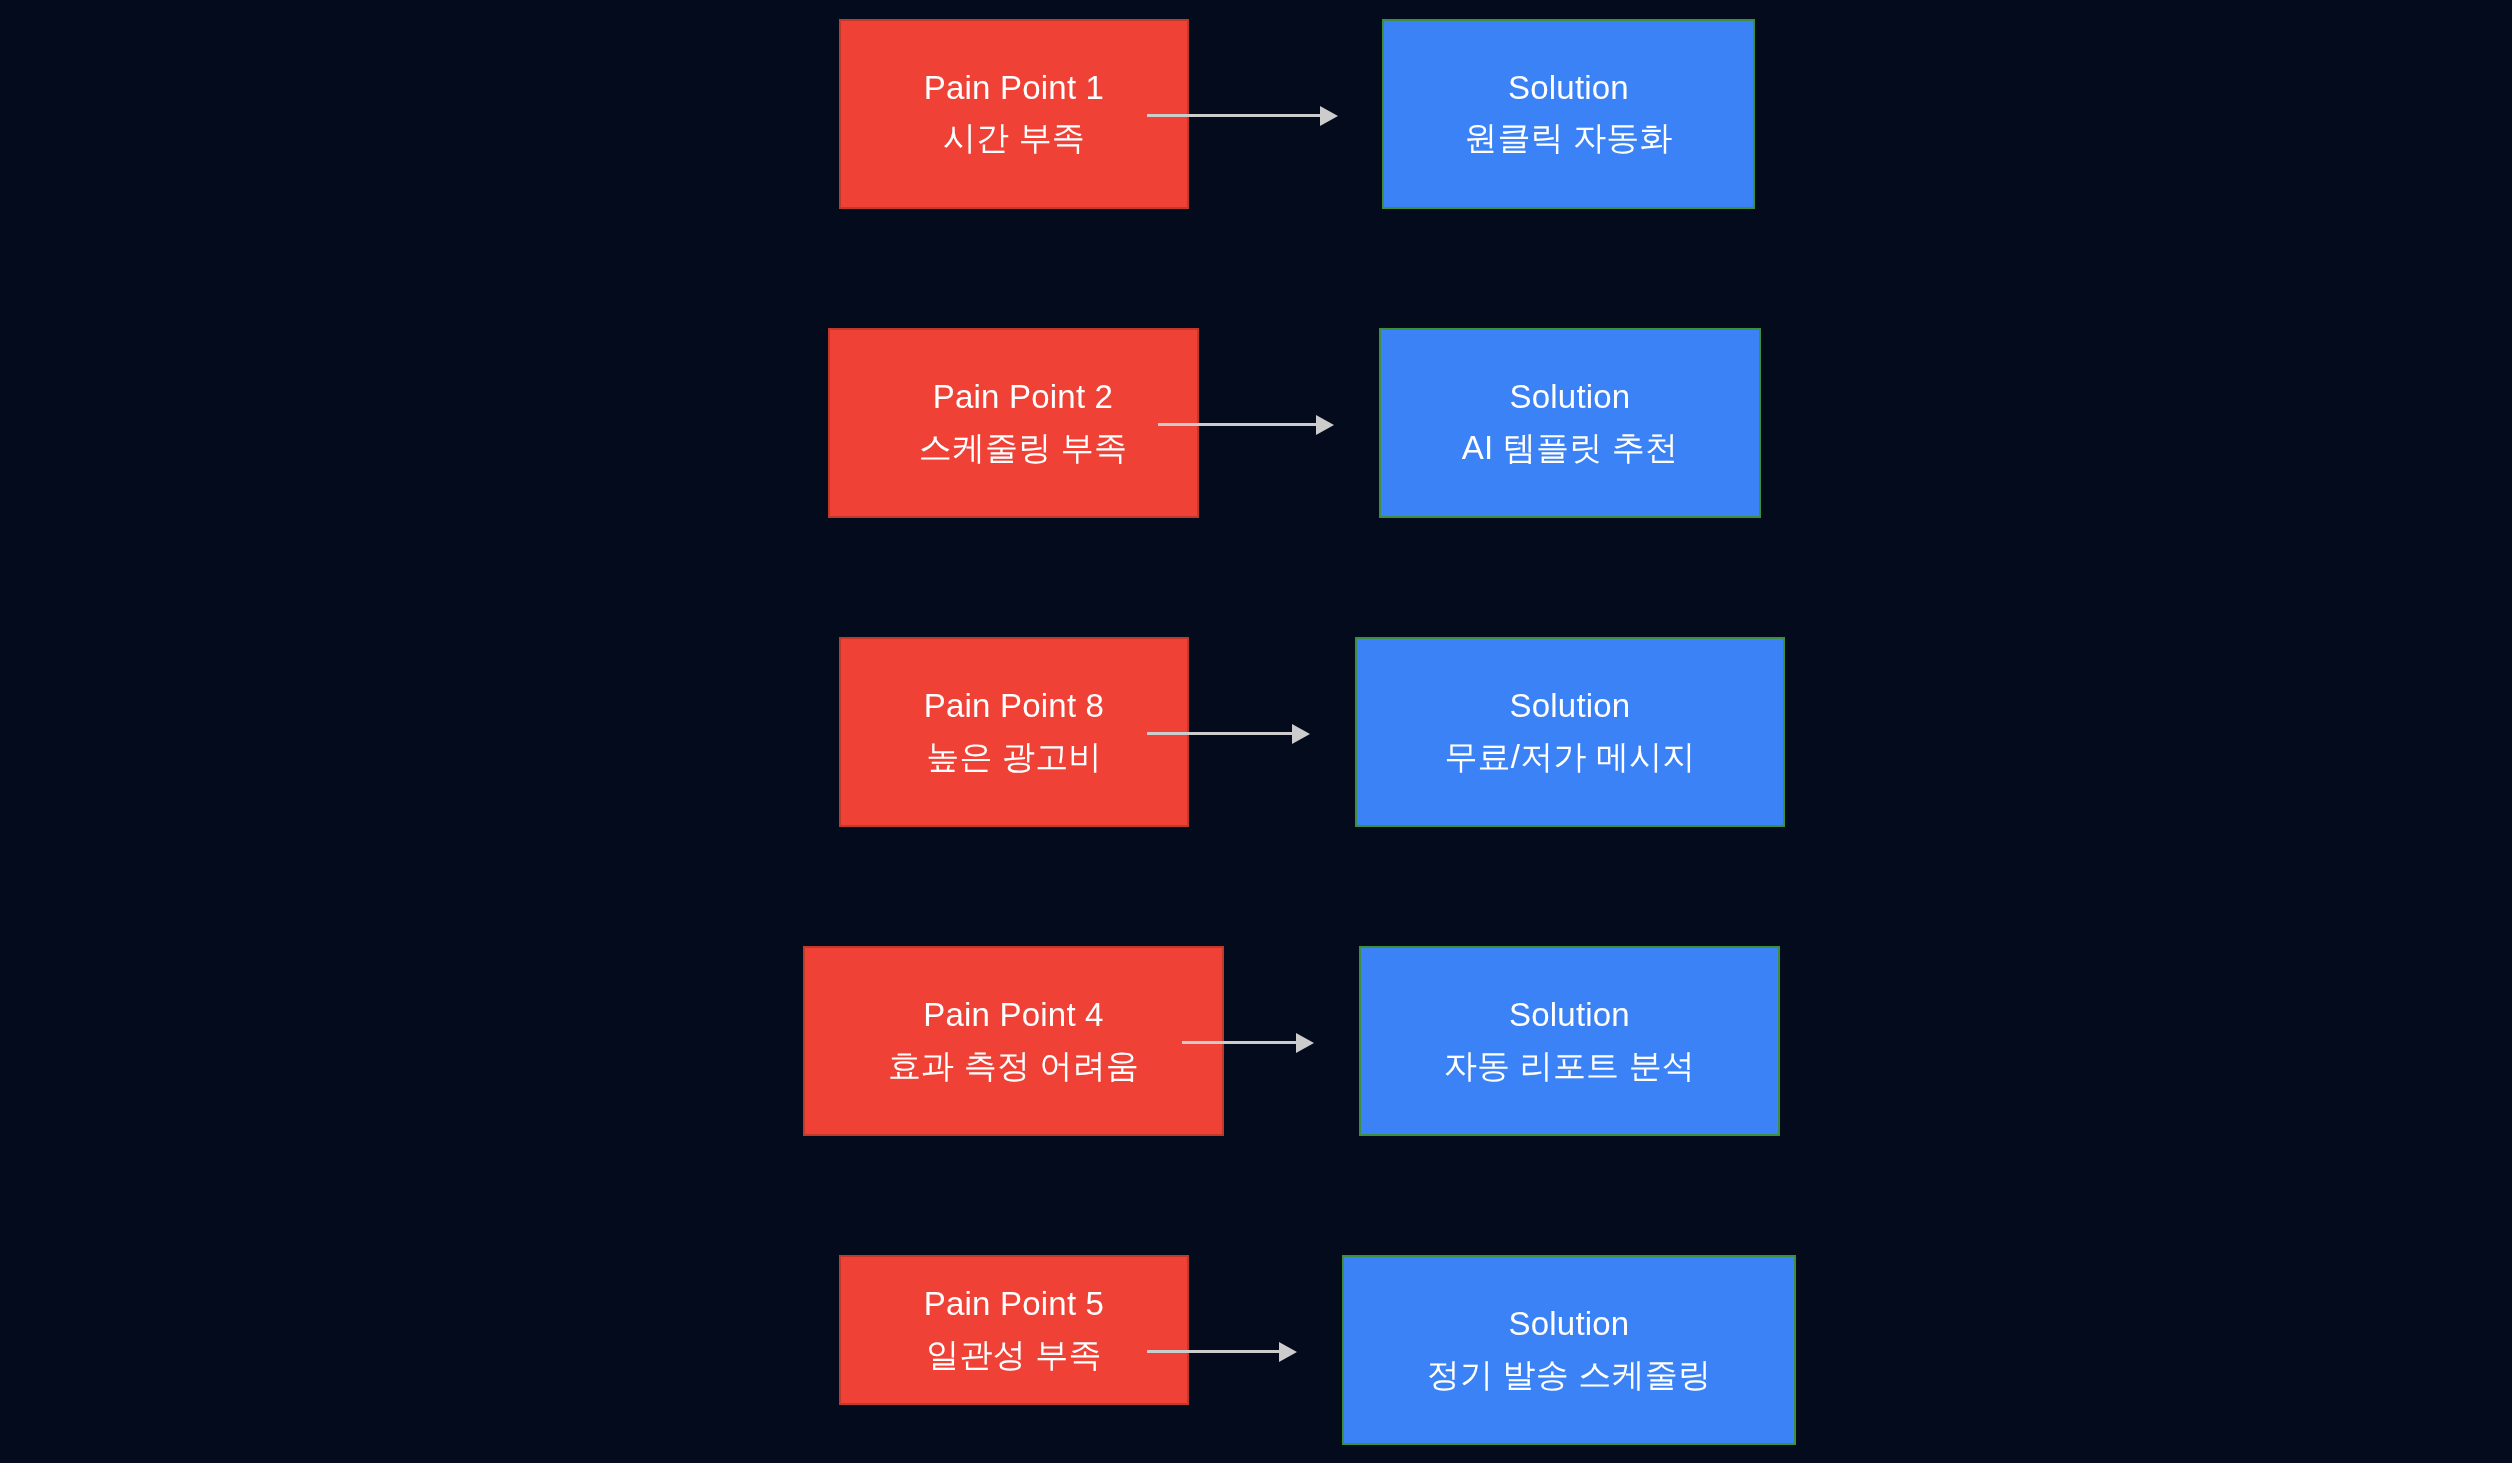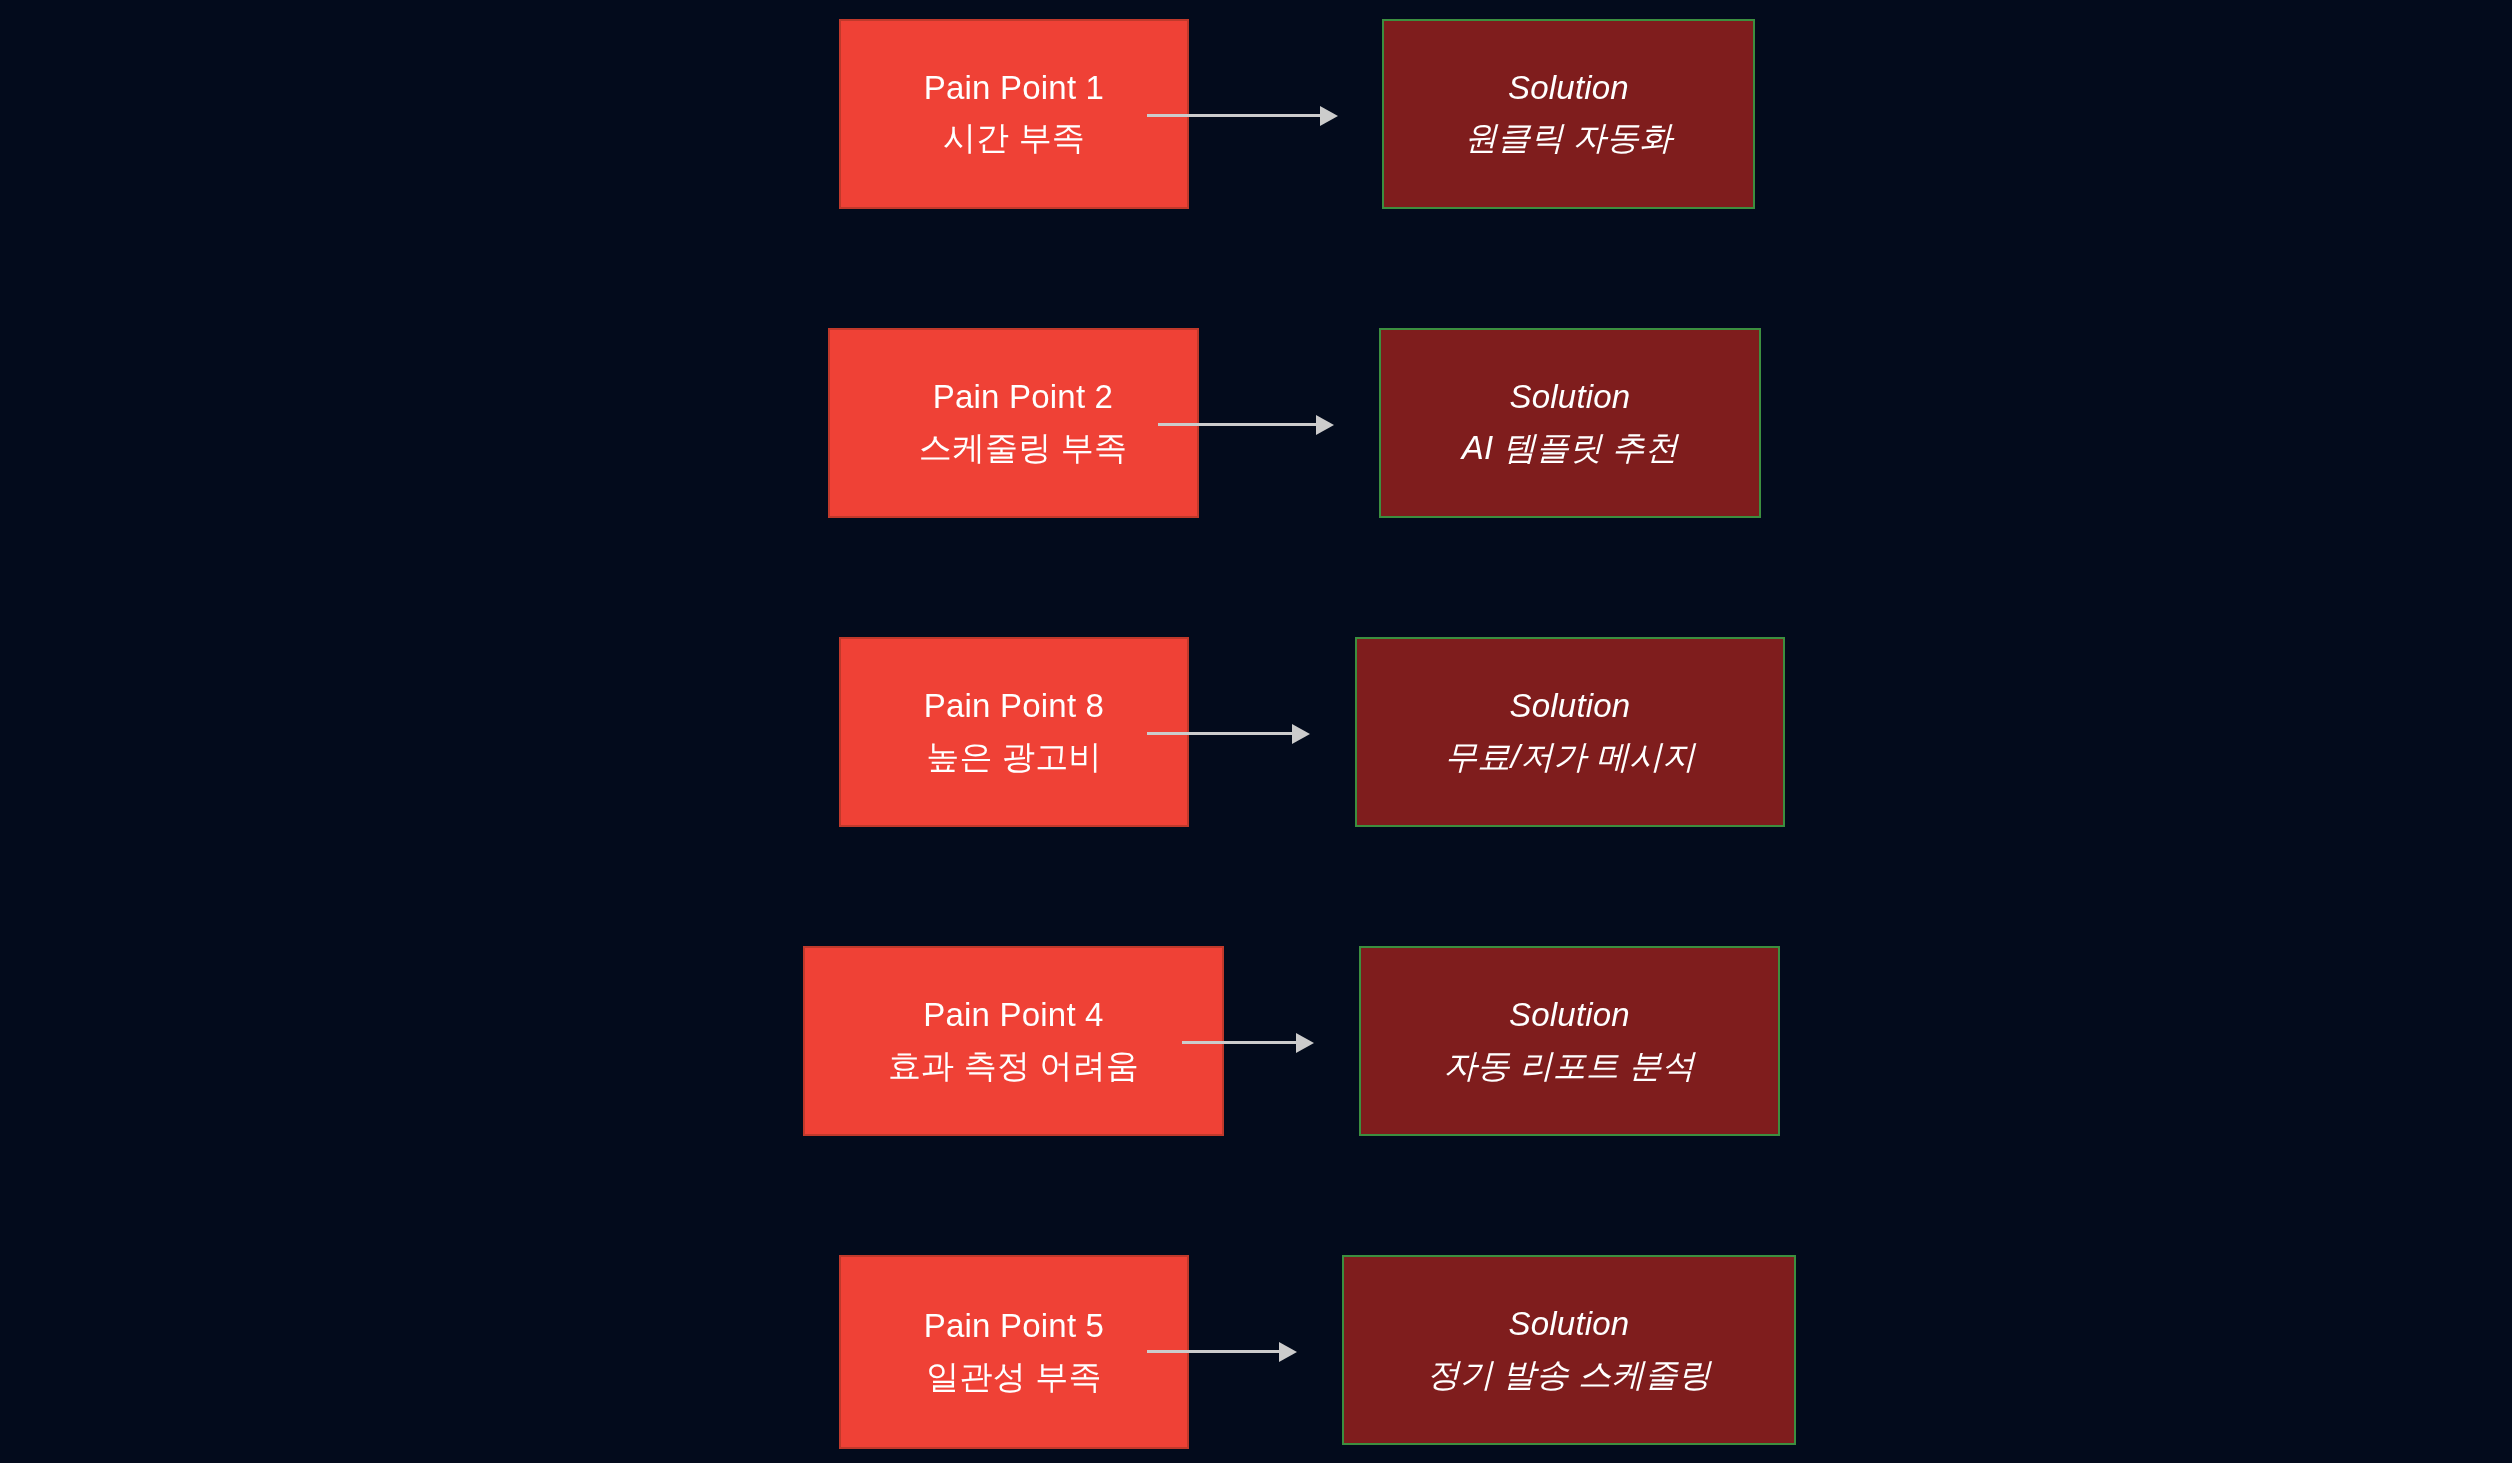--- a/index.html
+++ b/index.html
@@ -36,23 +36,22 @@
     margin-left: 44px;
   }
   .node .line1 { display: block; white-space: nowrap; }
   .node .line2 { display: block; white-space: nowrap; margin-top: 7.4px; }
 
   .node.pain {
     background: #ef4136;
     border: 2.8px solid #c0392b;
   }
   .node.solution {
-    background: #7f1d1d;
+    background: #3b82f6;
     border: 2.8px solid #3c8f3f;
-    font-style: italic;
   }
 
   .edge {
     position: absolute;
     height: 0;
   }
   .edge .shaft {
     position: absolute;
     left: 0;
     top: 0;
@@ -119,21 +118,21 @@
   </div>
   <div class="edge" style="left:1182px; top:1041px; width:133px;">
     <div class="shaft" style="width:116px;"></div>
     <div class="head" style="left:114px;"></div>
   </div>
   <div class="node solution" style="left:1315px; top:946px; width:421px; height:190px;">
     <span class="line1">Solution</span>
     <span class="line2">자동 리포트 분석</span>
   </div>
 
-  <div class="node pain" style="left:795px; top:1255px; width:350px; height:194px;">
+  <div class="node pain" style="left:795px; top:1255px; width:350px; height:150px;">
     <span class="line1">Pain Point 5</span>
     <span class="line2">일관성 부족</span>
   </div>
   <div class="edge" style="left:1147px; top:1350px; width:150px;">
     <div class="shaft" style="width:134px;"></div>
     <div class="head" style="left:132px;"></div>
   </div>
   <div class="node solution" style="left:1298px; top:1255px; width:454px; height:190px;">
     <span class="line1">Solution</span>
     <span class="line2">정기 발송 스케줄링</span>

